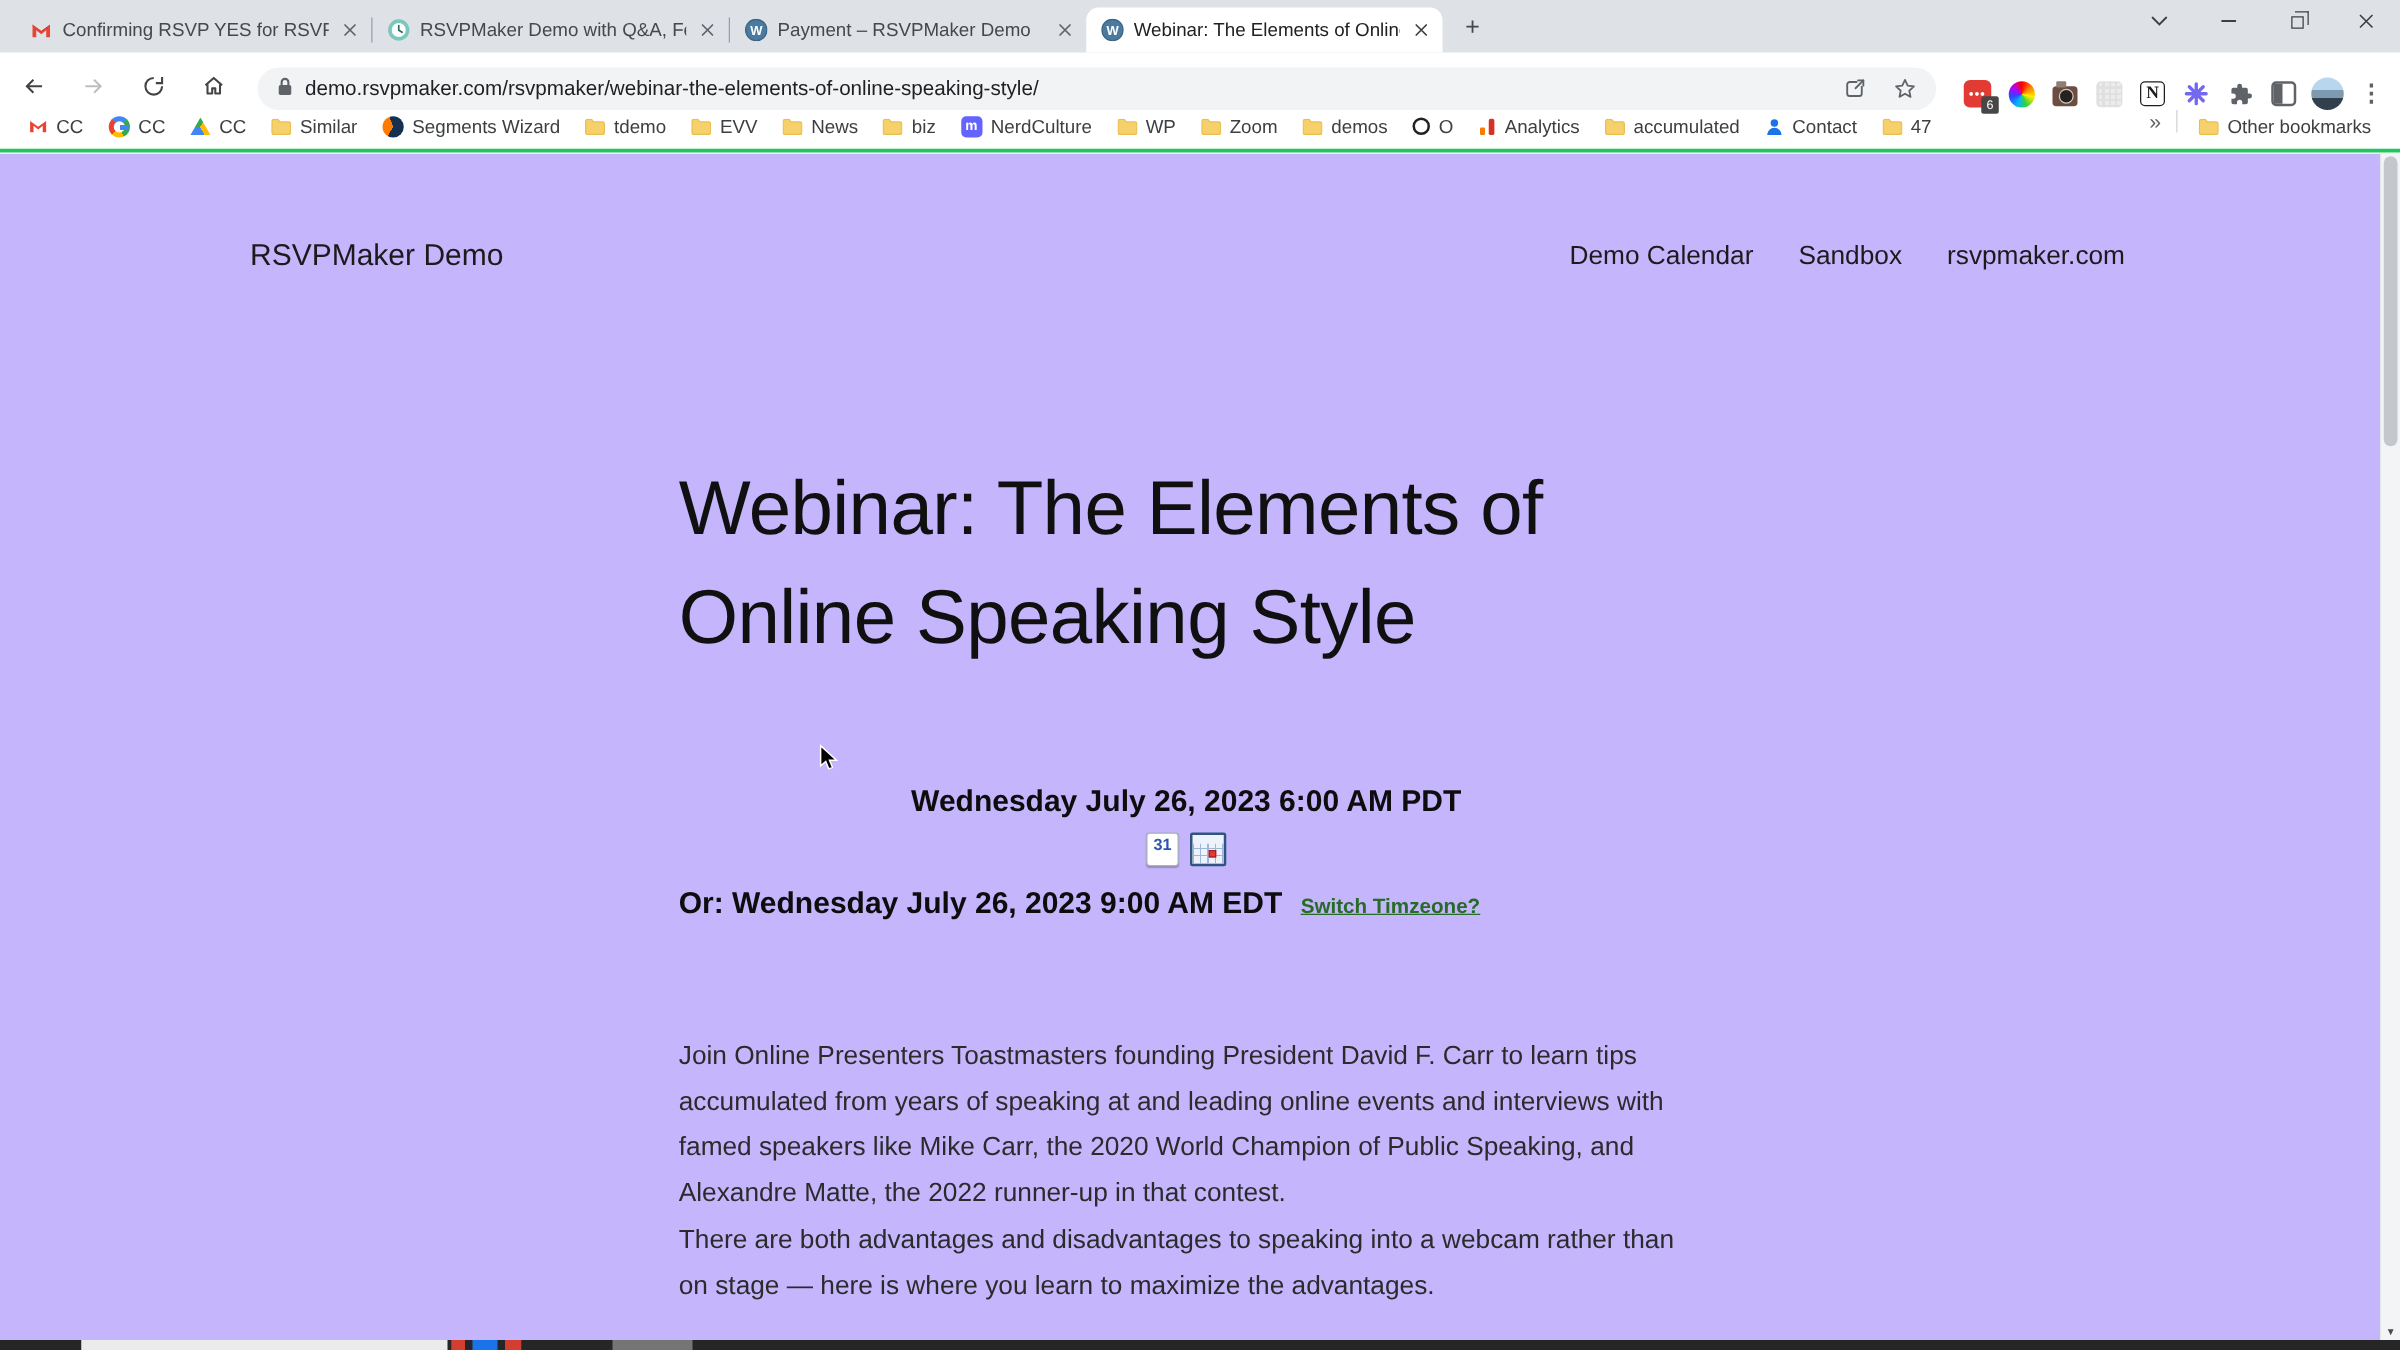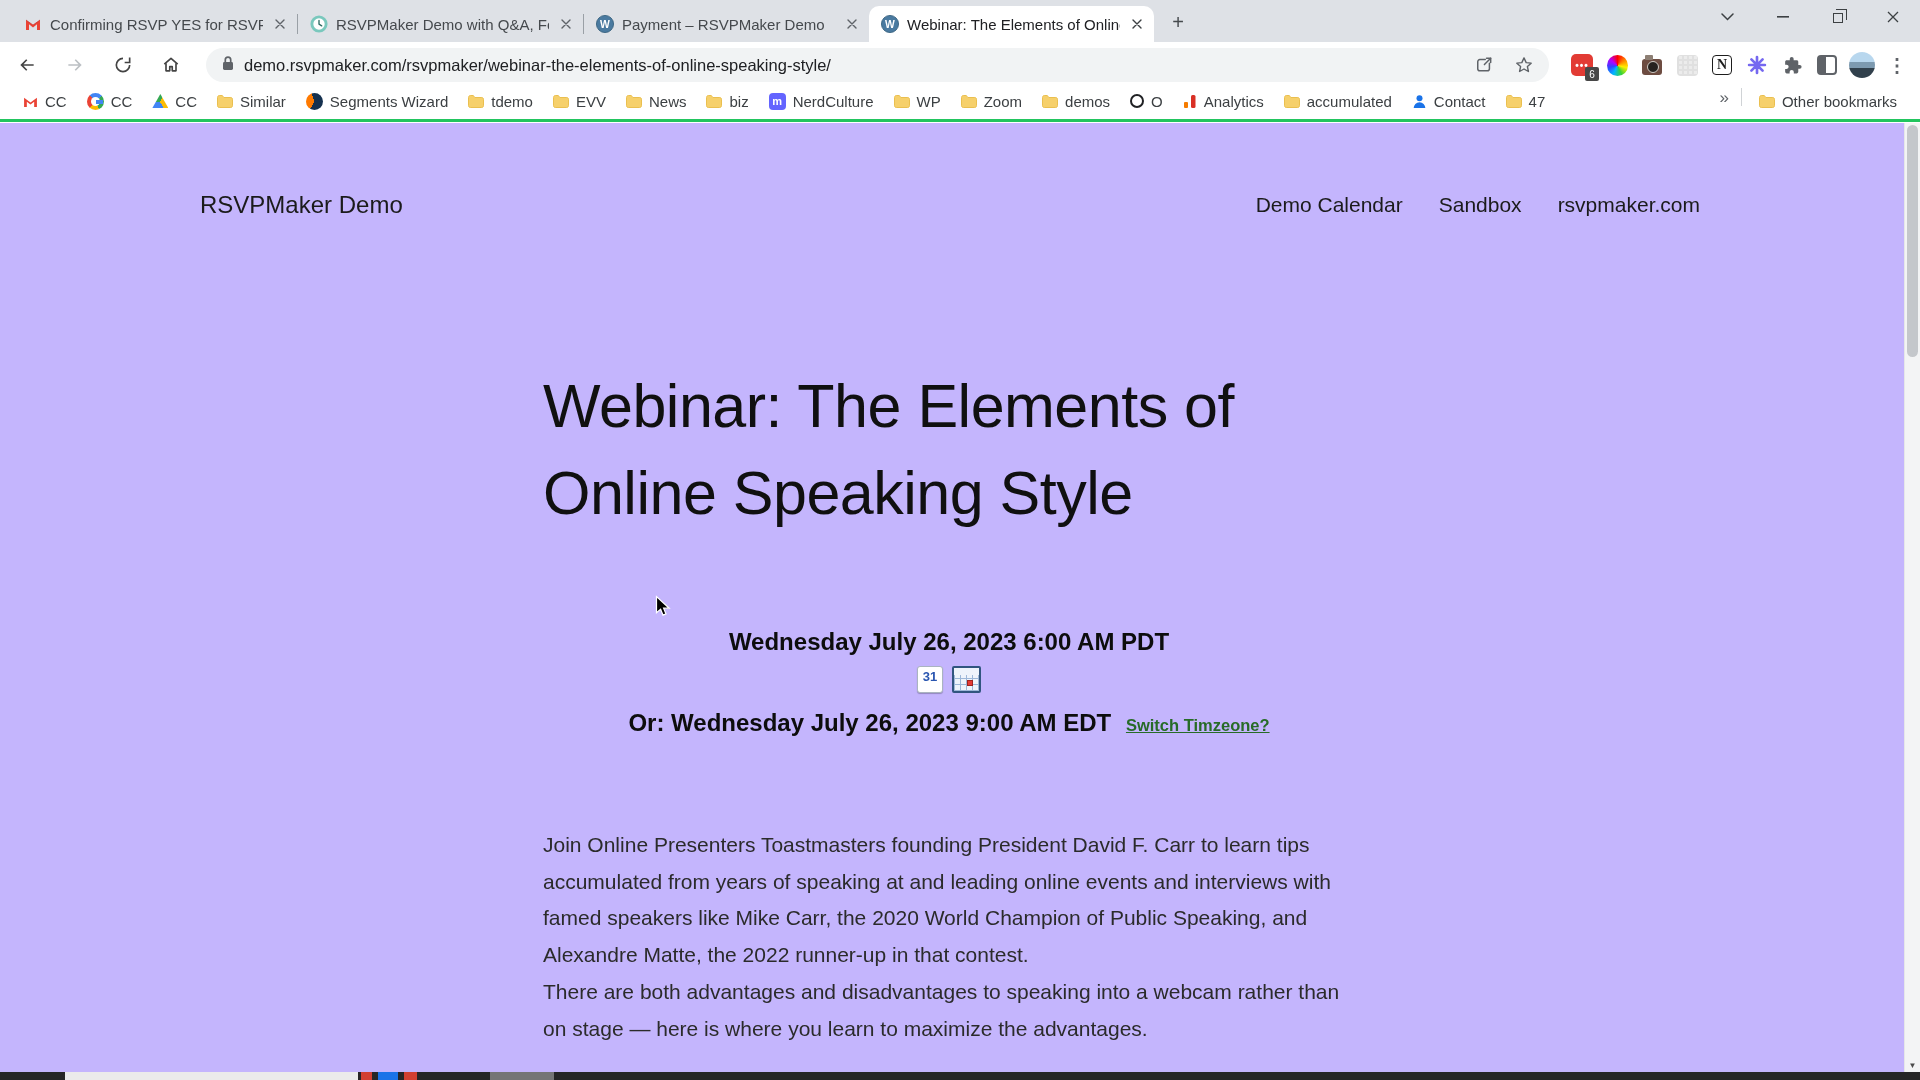--- a/index.html
+++ b/index.html
@@ -19,21 +19,21 @@
   .favicon { width:18px; height:18px; flex:none; display:flex; align-items:center; justify-content:center; }
   .newtab { width:28px; height:28px; margin:0 0 6px 10px; border-radius:50%; display:flex; align-items:center;
             justify-content:center; font-size:20px; color:#45494d; }
   .winctrls { position:absolute; right:0; top:0; height:34px; display:flex; }
   .winctrl { width:55px; height:34px; display:flex; align-items:center; justify-content:center; color:#3c4043; }
   .restore-glyph { position:relative; width:10px; height:10px; border:1.3px solid #3c4043; margin-top:2px; }
   .restore-glyph::before { content:""; position:absolute; left:2px; bottom:2px; width:10px; height:10px;
                            border:1.3px solid #3c4043; border-left:none; border-bottom:none; background:transparent; }
 
   
-  .toolbar { height:46px; background:#fff; display:flex; align-items:center; padding:0 10px 0 8px; gap:10px; }
+  .toolbar { height:46px; background:#fff; display:flex; align-items:flex-end; padding:0 10px 0 8px; gap:10px; }
   .navbtn { width:38px; height:38px; border-radius:50%; display:flex; align-items:center; justify-content:center; flex:none; }
   .omnibox { flex:1; height:34px; margin:0 6px; background:#f1f3f4; border-radius:17px; display:flex;
              align-items:center; padding:0 10px 0 16px; gap:10px; min-width:0; }
   .urltext { font-size:16.5px; color:#202124; white-space:nowrap; overflow:hidden; flex:1; }
   .pillicon { width:30px; height:30px; display:flex; align-items:center; justify-content:center; flex:none; }
   .extrow { display:flex; align-items:center; gap:9px; flex:none; padding-left:4px; }
   .extbtn { width:26px; height:26px; display:flex; align-items:center; justify-content:center; position:relative; flex:none; }
   .ext-red { width:22px; height:22px; background:#e23b34; border-radius:5px; display:flex; align-items:center;
              justify-content:center; color:#fff; font-size:10px; letter-spacing:1px; font-weight:bold; }
   .badge { position:absolute; right:-4px; bottom:-3px; min-width:14px; height:14px; background:#474747; color:#fff;
@@ -80,21 +80,21 @@
   
   .page { position:absolute; top:123px; left:0; right:0; bottom:0; background:#c4b5fd; overflow:hidden; }
   .siteheader { position:absolute; top:68px; left:200px; right:220px; display:flex; align-items:center; justify-content:space-between; }
   .brand { font-size:24px; color:#1b1b1b; }
   .sitenav { display:flex; gap:36px; font-size:21px; color:#1b1b1b; }
   .content { position:absolute; left:543px; width:812px; top:0; }
   .h1 { position:absolute; top:240px; left:0; width:100%; font-size:61px; line-height:87px; font-weight:300;
         color:#101010; letter-spacing:-0.5px; }
   .when1 { position:absolute; top:505px; width:100%; text-align:center; font-size:24px; font-weight:bold; color:#0d0d0d; }
   .calrow { position:absolute; top:543px; width:100%; display:flex; justify-content:center; gap:9px; }
-  .when2 { position:absolute; top:586px; width:100%; text-align:center; font-size:24px; font-weight:bold; color:#0d0d0d; }
+  .when2 { position:absolute; top:586px; width:100%; text-align:left; font-size:24px; font-weight:bold; color:#0d0d0d; }
   .switchlink { font-size:16.5px; color:#276b27; text-decoration:underline; font-weight:bold; margin-left:8px; }
   .para { position:absolute; left:0; width:100%; font-size:21px; line-height:36.5px; color:#2b2b2b; }
   .p1 { top:676px;margin-top:28px; } .p2 { top:851px; }
 
   .cal31 { width:26px; height:27px; background:#fff; border:1px solid #aab4c0; border-radius:3px; position:relative;
            box-shadow:0 1px 1px rgba(0,0,0,.25); overflow:hidden; text-align:center; }
   .cal31 .band { height:7px; background:#3a6cc4;
                  background-image:radial-gradient(circle at 7px 3.5px,#fff 1.2px,transparent 1.3px),
                                   radial-gradient(circle at 19px 3.5px,#fff 1.2px,transparent 1.3px); }
   .cal31 .num { font-size:13px; font-weight:bold; color:#2a56b0; line-height:18px; }

